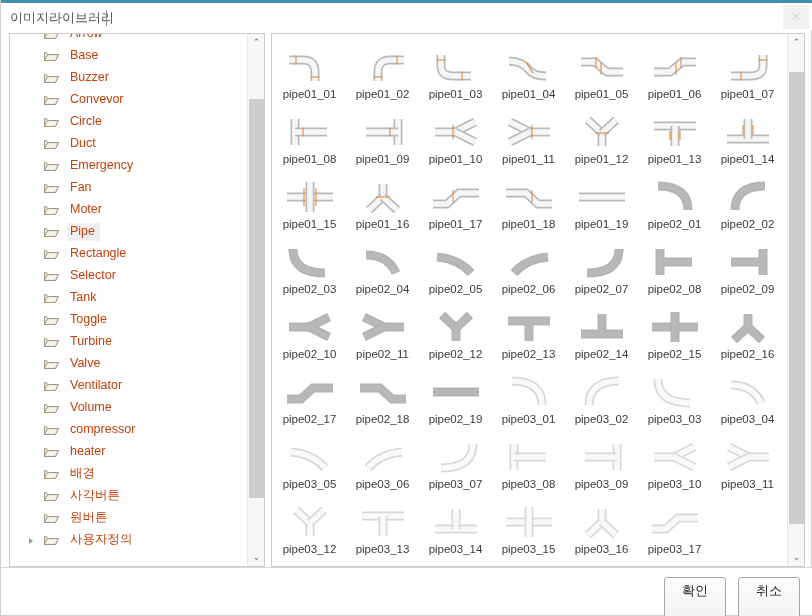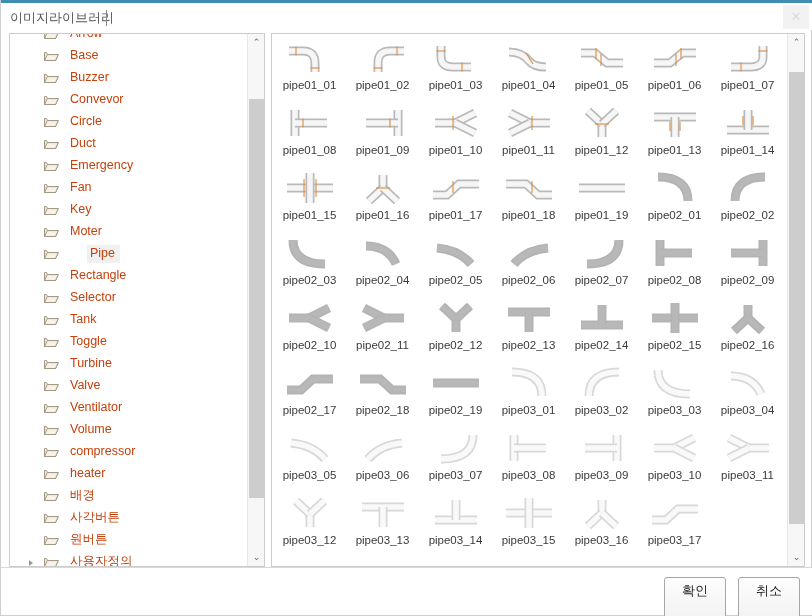--- a/index.html
+++ b/index.html
@@ -73,21 +73,20 @@
     position: relative;
     height: 22px;
     display: flex;
     align-items: center;
     padding-left: 57px;
     white-space: nowrap;
     cursor: default;
   }
   .tree-item.selected .tree-label {
     background: #f0f0f0;
-    margin-left: 20px;
   }
   .tree-item.clipped-top { margin-top: -11px; }
   .folder-ico {
     position: absolute;
     left: 34px; top: 5px;
     width: 15px; height: 12px;
   }
   .folder-ico svg { display: block; }
   .tree-label {
     font-size: 12.5px;
@@ -118,21 +117,21 @@
     display: flex;
     flex-wrap: wrap;
   }
   .icon-cell {
     width: 71px;
     height: 65px;
     margin-left: 2px;
     display: flex;
     flex-direction: column;
     align-items: center;
-    justify-content: flex-start;
+    justify-content: flex-end;
     cursor: default;
   }
   .icon-art {
     width: 60px; height: 42px;
     display: flex;
     align-items: center;
     justify-content: center;
     padding-top: 2px;
   }
   .icon-art svg { display: block; }
@@ -283,29 +282,20 @@
             </span>
             <span class="tree-label">Fan</span>
           </div>
           <div class="tree-item">
             <span class="folder-ico">
               <svg width="15" height="12" viewBox="0 0 15 12">
                 <path d="M0.5 2.5 L0.5 10.5 L11.5 10.5 L14.3 4.6 L3.6 4.6 L2.4 2.5 Z" fill="#efe7d5" stroke="#9a917f" stroke-width="0.9" stroke-linejoin="round"></path>
                 <path d="M0.5 10.5 L3.3 4.6 L14.3 4.6 L11.5 10.5 Z" fill="#f7f2e6" stroke="#9a917f" stroke-width="0.9" stroke-linejoin="round"></path>
               </svg>
             </span>
-            <span class="tree-label">Key</span>
-          </div>
-          <div class="tree-item">
-            <span class="folder-ico">
-              <svg width="15" height="12" viewBox="0 0 15 12">
-                <path d="M0.5 2.5 L0.5 10.5 L11.5 10.5 L14.3 4.6 L3.6 4.6 L2.4 2.5 Z" fill="#efe7d5" stroke="#9a917f" stroke-width="0.9" stroke-linejoin="round"></path>
-                <path d="M0.5 10.5 L3.3 4.6 L14.3 4.6 L11.5 10.5 Z" fill="#f7f2e6" stroke="#9a917f" stroke-width="0.9" stroke-linejoin="round"></path>
-              </svg>
-            </span>
             <span class="tree-label">Moter</span>
           </div>
           <div class="tree-item selected">
             <span class="folder-ico">
               <svg width="15" height="12" viewBox="0 0 15 12">
                 <path d="M0.5 2.5 L0.5 10.5 L11.5 10.5 L14.3 4.6 L3.6 4.6 L2.4 2.5 Z" fill="#efe7d5" stroke="#9a917f" stroke-width="0.9" stroke-linejoin="round"></path>
                 <path d="M0.5 10.5 L3.3 4.6 L14.3 4.6 L11.5 10.5 Z" fill="#f7f2e6" stroke="#9a917f" stroke-width="0.9" stroke-linejoin="round"></path>
               </svg>
             </span>
             <span class="tree-label">Pipe</span>

